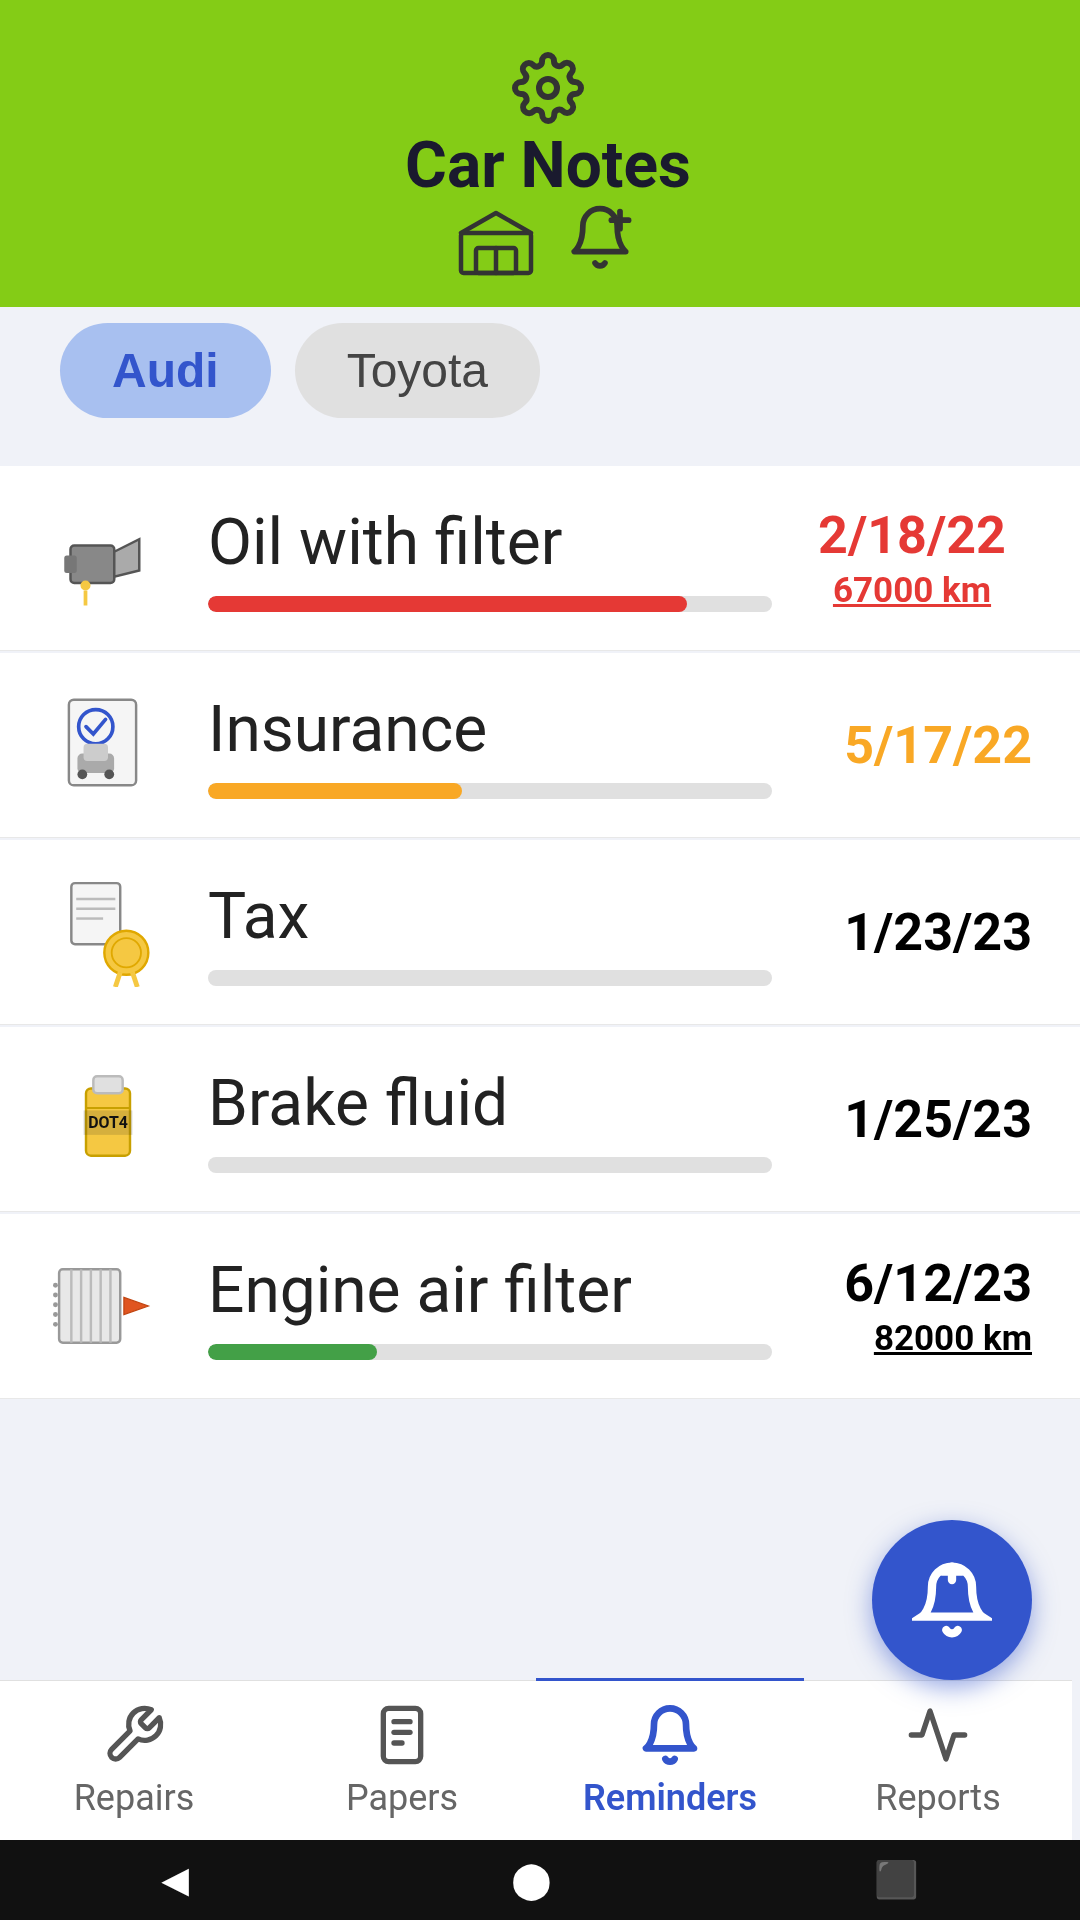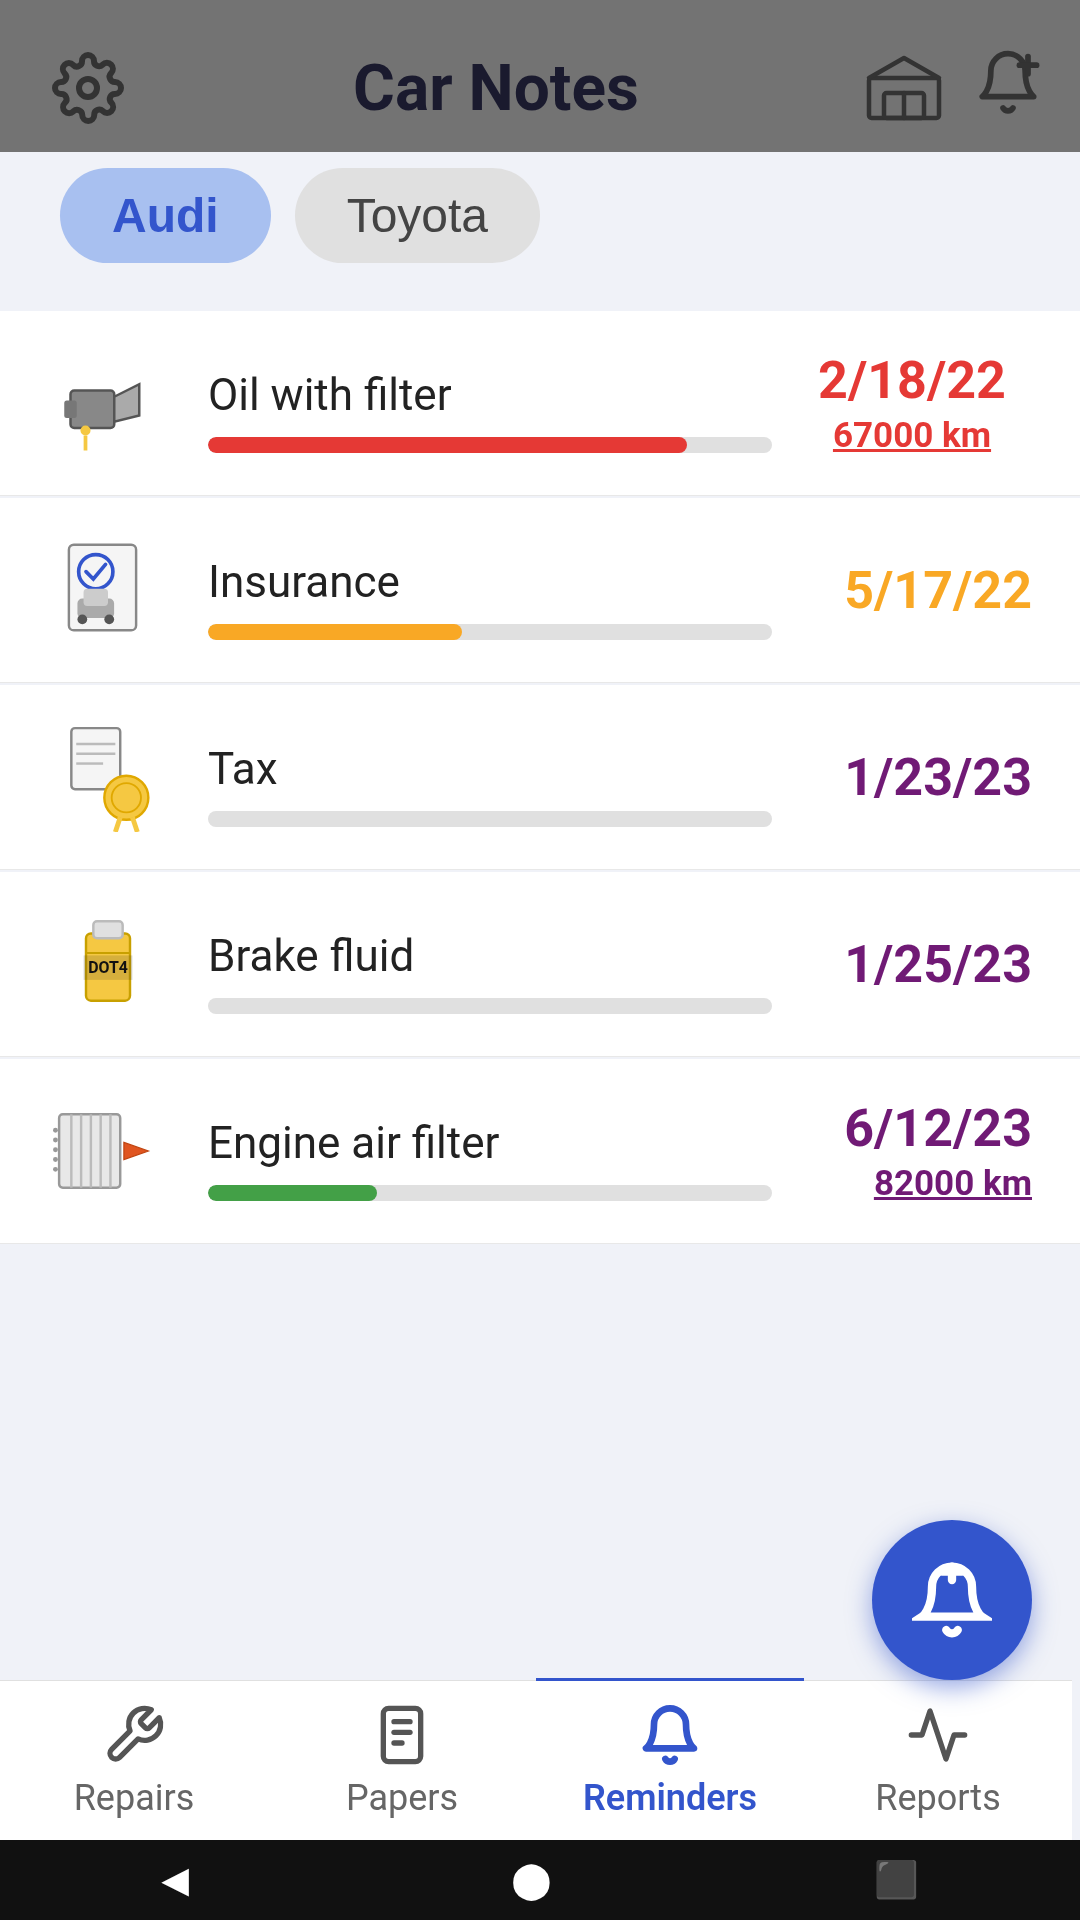--- a/index.html
+++ b/index.html
@@ -12,21 +12,22 @@
       font-family: 'Roboto', Arial, sans-serif;
       overflow: hidden;
       position: relative;
     }
 
     
     .header {
       display: flex;
       align-items: center;
       padding: 48px 32px 24px 48px;
-      background: #737373;
+      background: #84cc16;
+      flex-direction: column;
     }
 
     .header-title {
       flex: 1;
       text-align: center;
       font-size: 64px;
       font-weight: 700;
       color: #1a1a2e;
     }
 
@@ -96,25 +97,24 @@
       font-size: 80px;
       margin-right: 40px;
       flex-shrink: 0;
     }
 
     .reminder-content {
       flex: 1;
     }
 
     .reminder-name {
-      font-size: 44px;
+      font-size: 64px;
       color: #222;
       font-weight: 400;
       margin-bottom: 16px;
-      margin-top: 16px;
     }
 
     .reminder-bar-container {
       width: 100%;
       height: 16px;
       background: #e0e0e0;
       border-radius: 8px;
       overflow: hidden;
     }
 
@@ -138,21 +138,21 @@
     .reminder-km-text {
       font-size: 35px;
       font-weight: 700;
       display: block;
       margin-top: 4px;
       text-decoration: underline;
     }
 
     .color-red { color: #e53935; text-align: center; }
     .color-yellow { color: #f9a825; }
-    .color-green { color: #701a75; }
+    .color-green { color: #000000; }
 
     .bar-red { background: #e53935; }
     .bar-yellow { background: #f9a825; }
     .bar-green { background: #43a047; }
 
     
     .fab {
       position: absolute;
       bottom: 240px;
       right: 48px;

